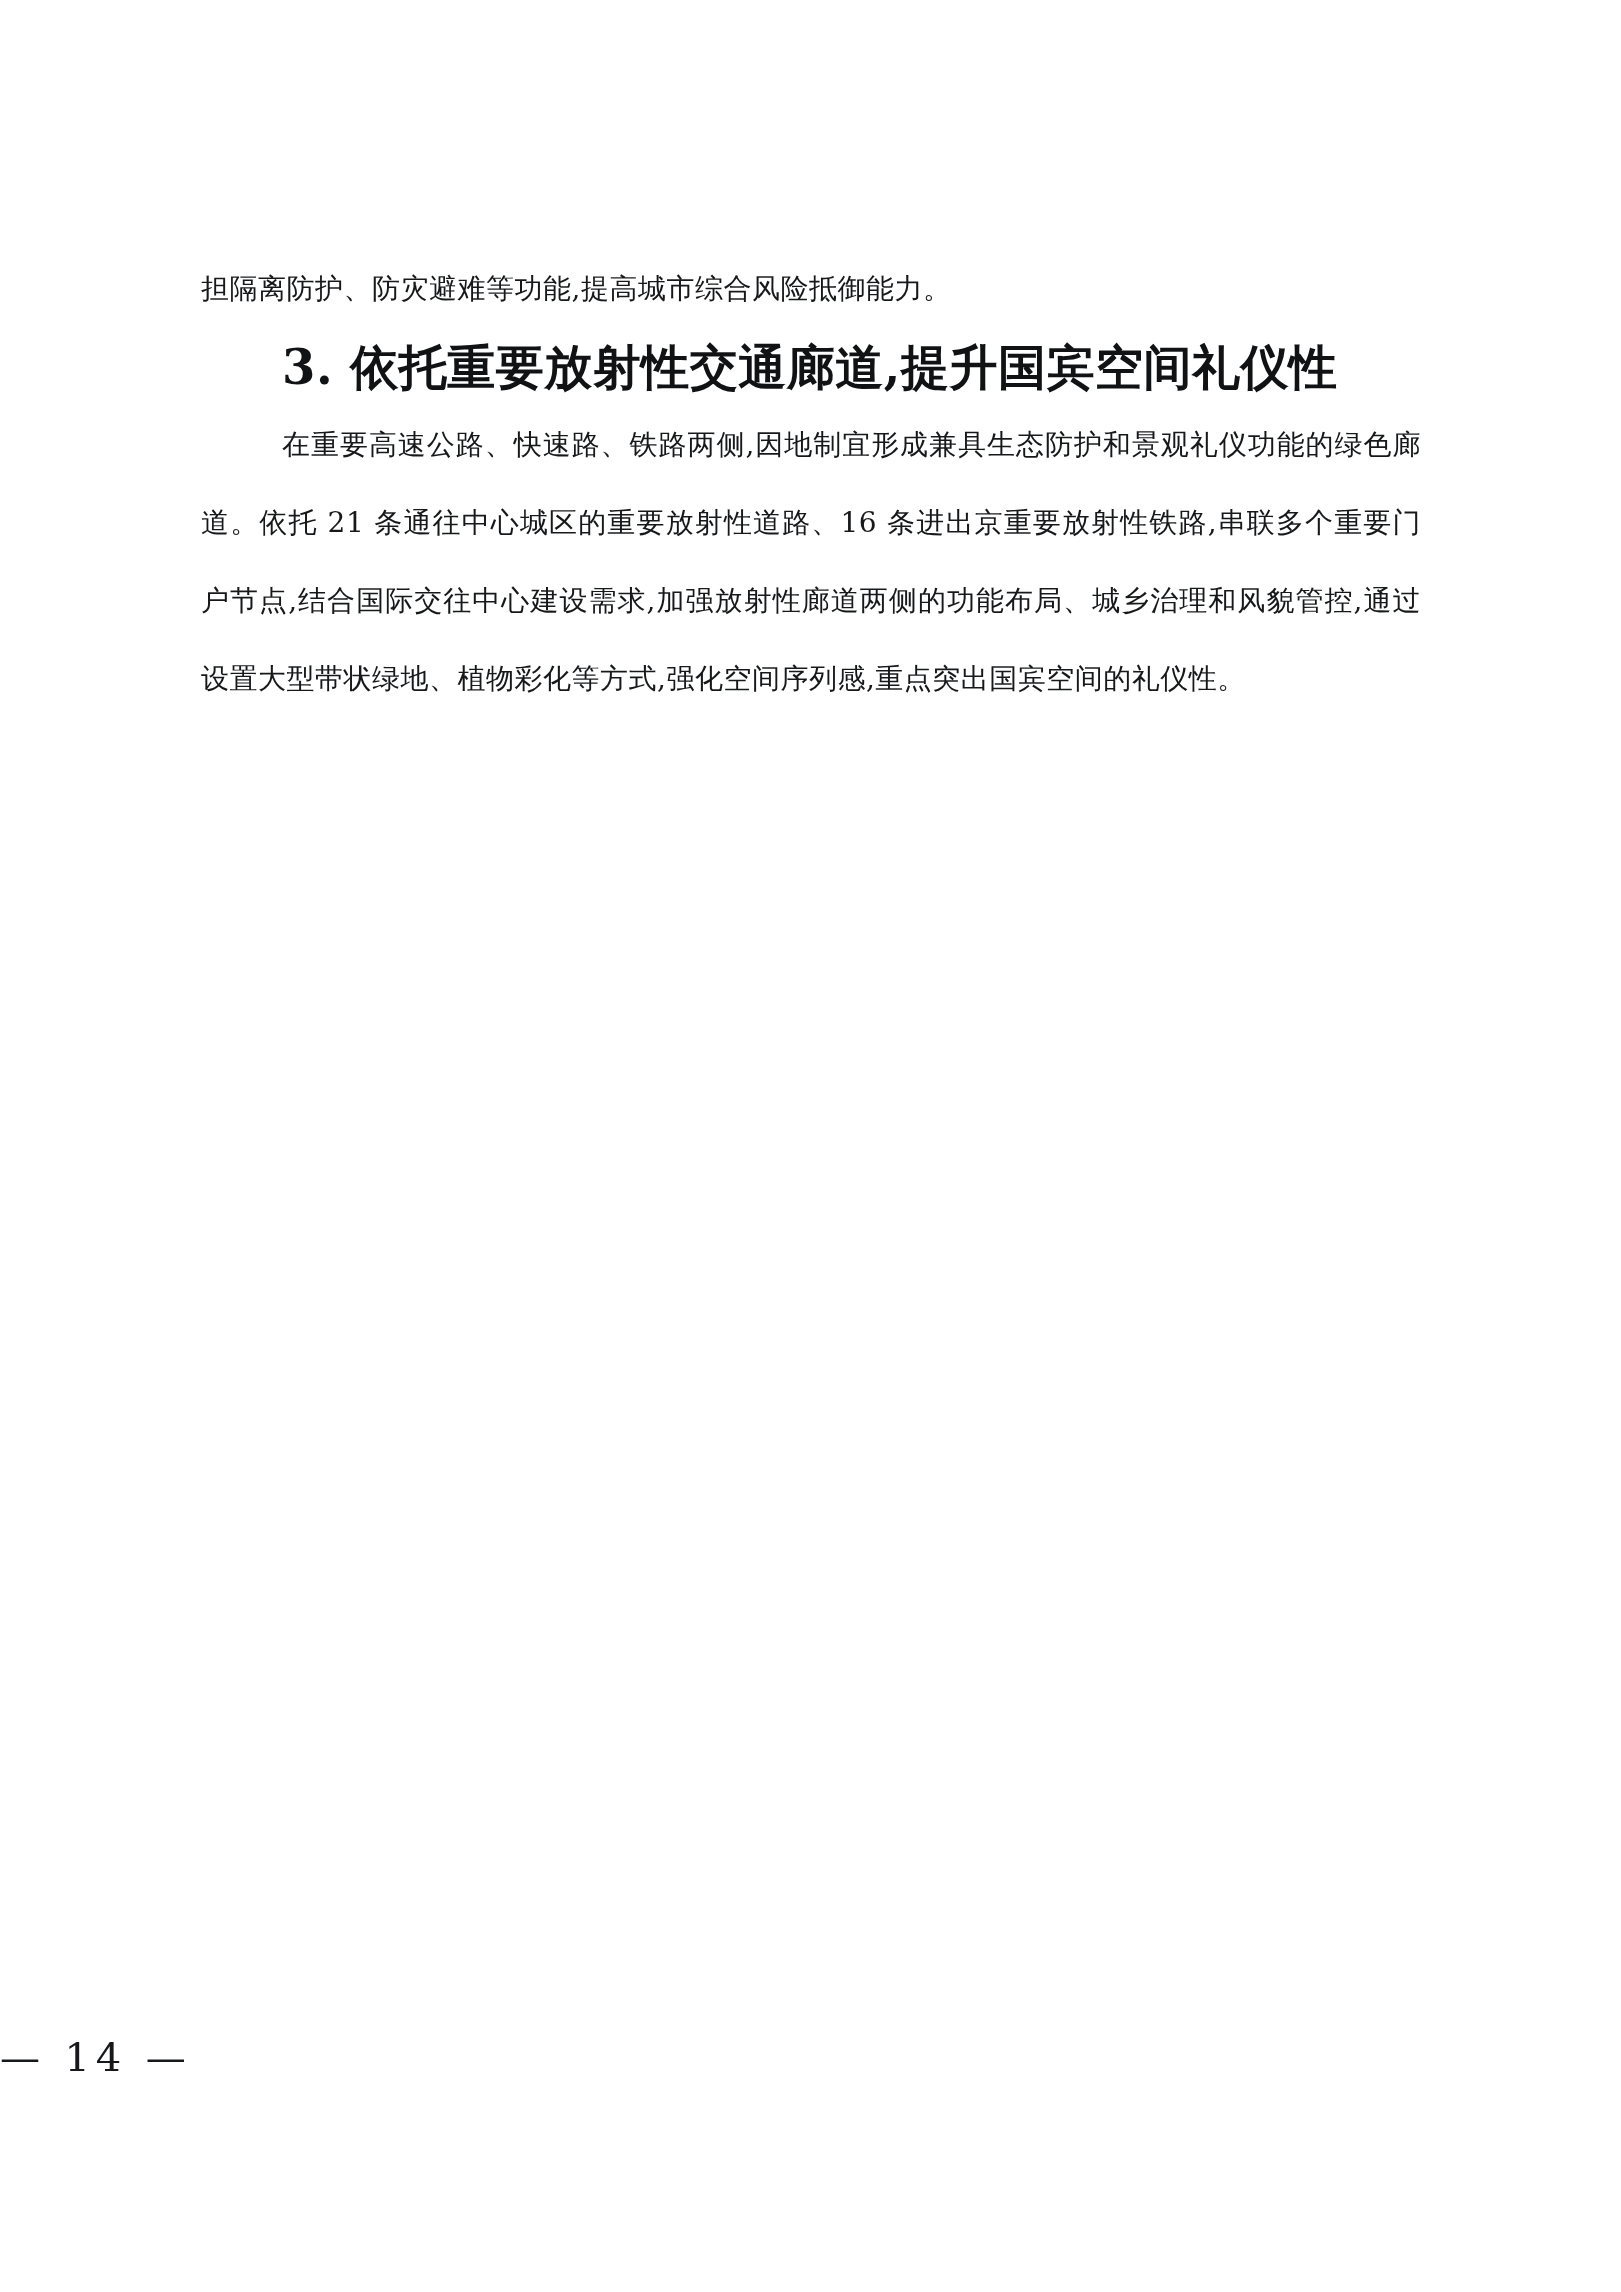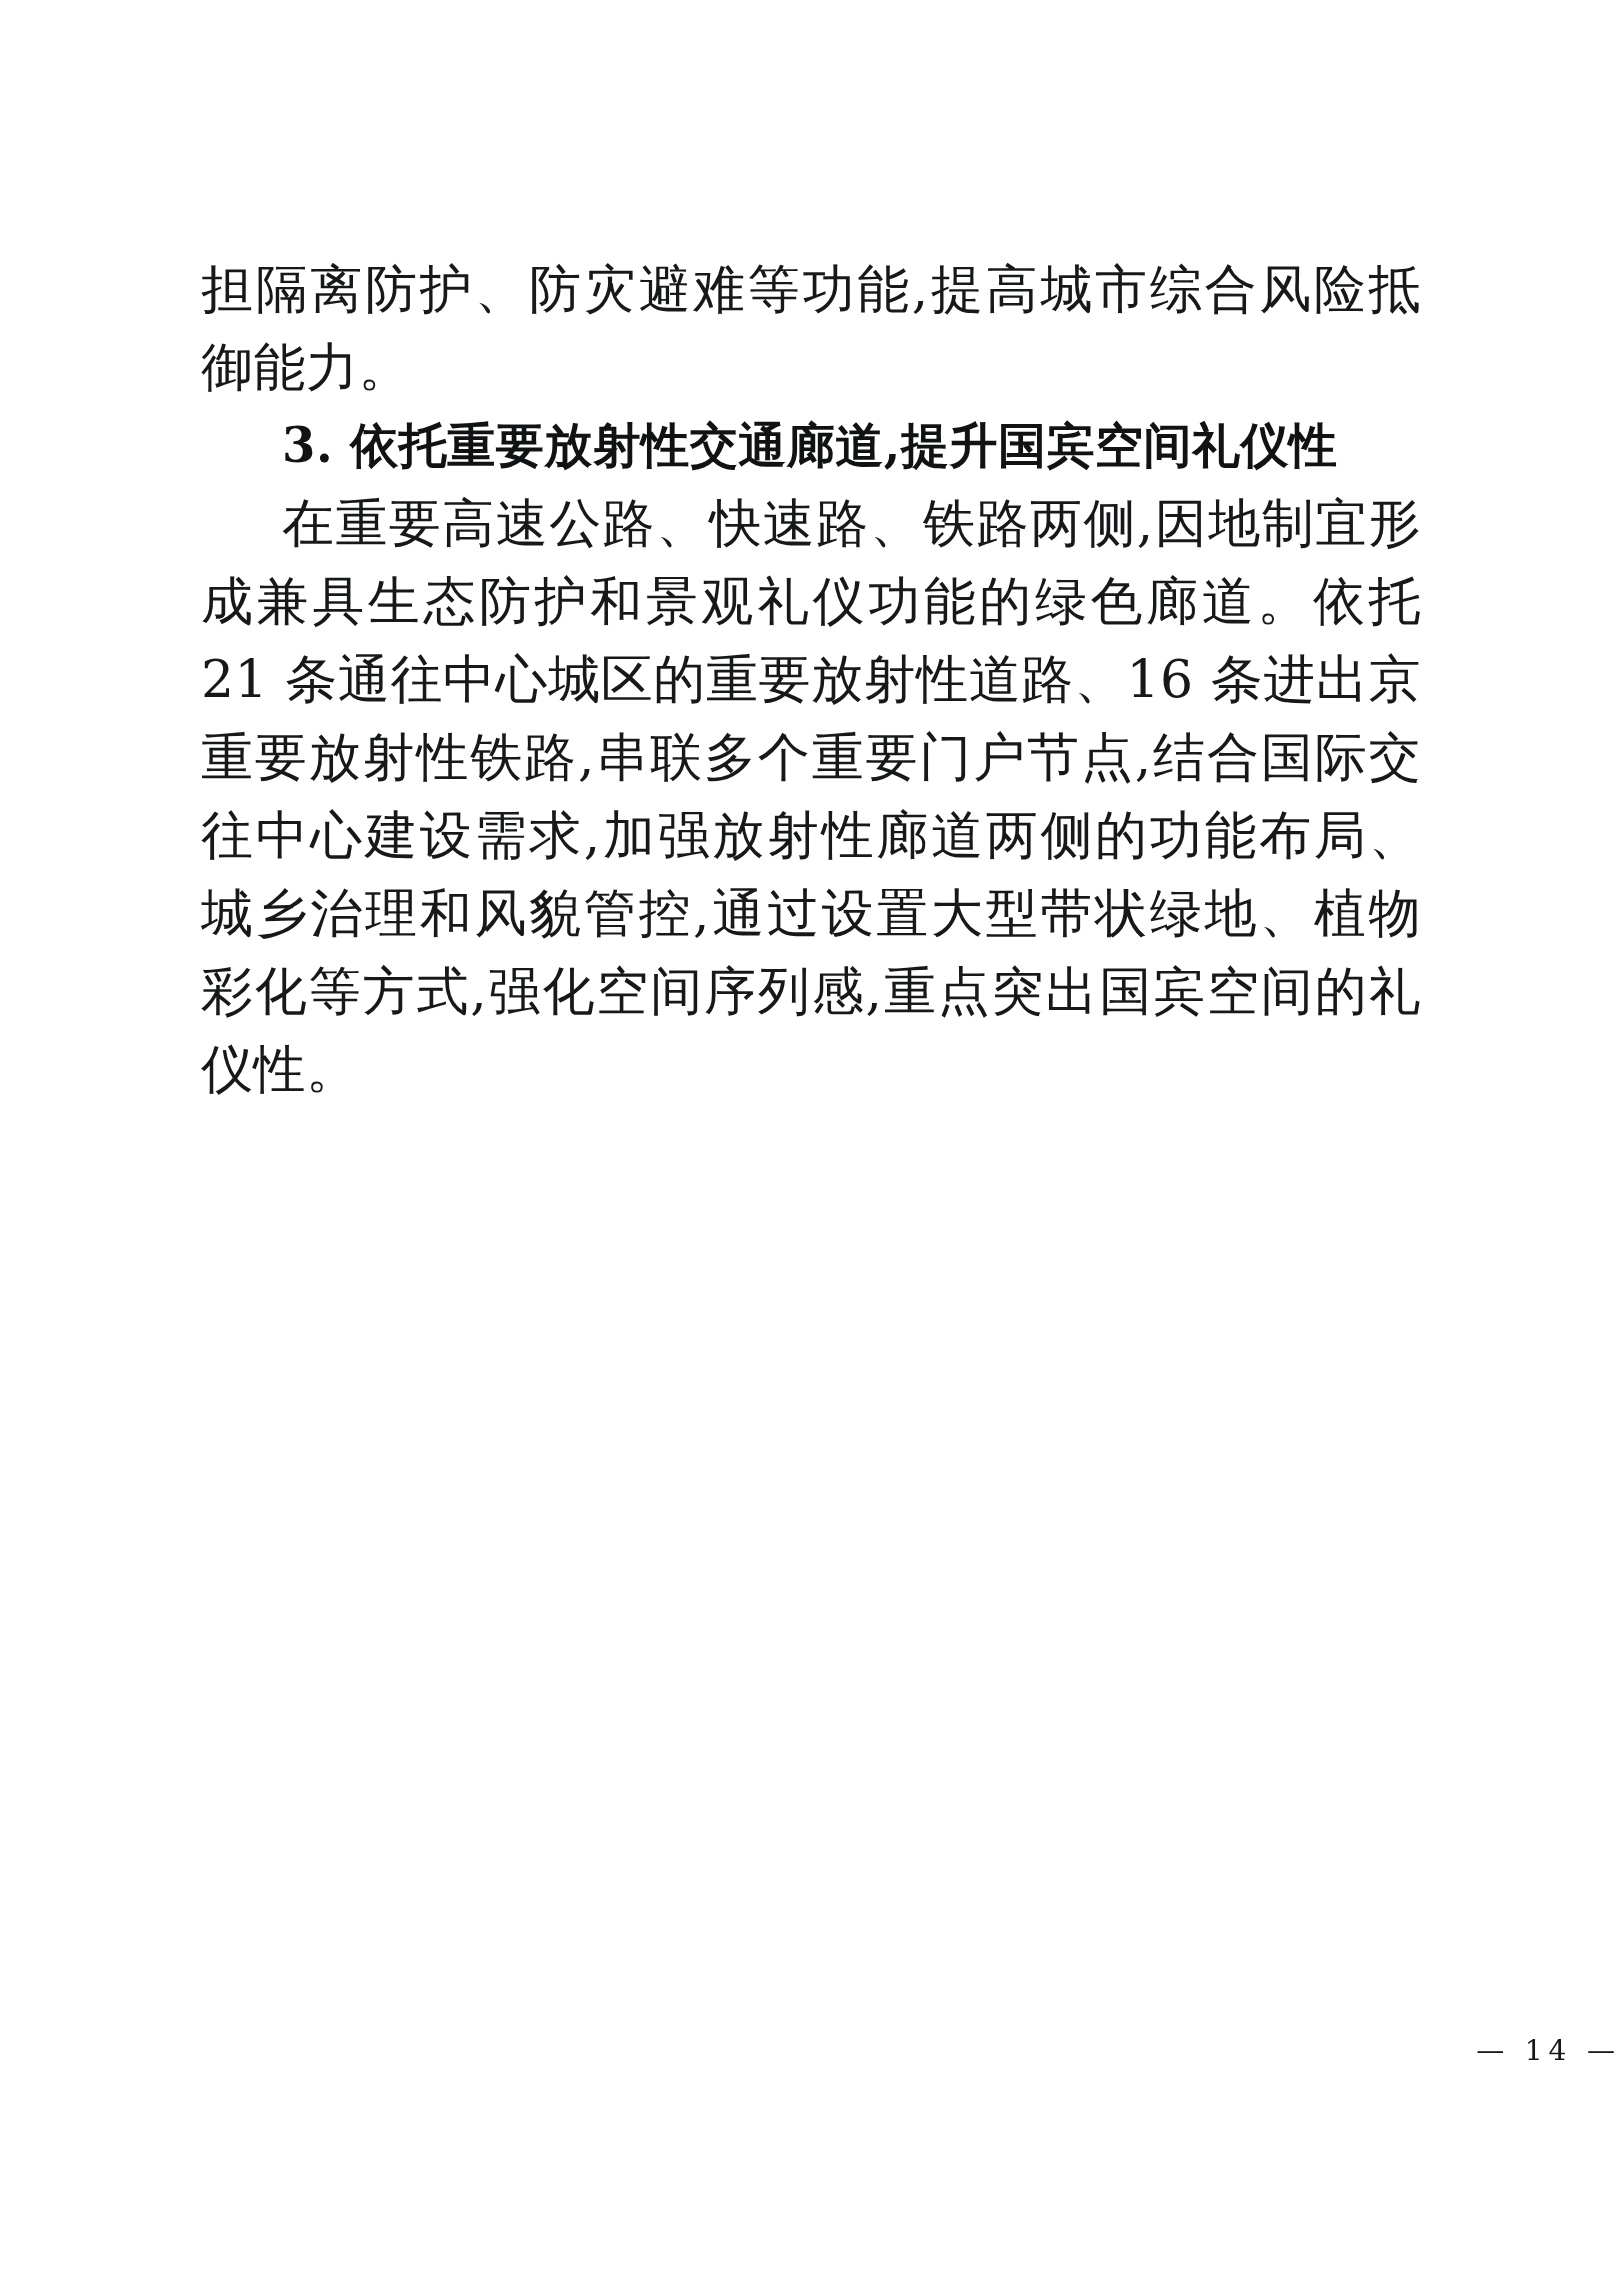--- a/index.html
+++ b/index.html
@@ -23,21 +23,21 @@
     height: 2293px;
     background: #ffffff;
   }
   .content {
     position: absolute;
     left: 201px;
     top: 250px;
     width: 1220px;
   }
   .para {
-    font-size: 52px;
+    font-size: 28px;
     line-height: 78px;
     letter-spacing: 0.5px;
     text-align: justify;
     text-justify: inter-ideograph;
     margin: 0;
     font-family: "DejaVu Serif", "Liberation Serif", serif;
     color: #16181a;
   }
   .indent {
     text-indent: 81px;
@@ -50,22 +50,22 @@
     font-weight: bold;
     font-family: "DejaVu Serif", "Liberation Serif", serif;
     color: #101214;
     letter-spacing: 0.5px;
   }
   .pagenum {
     position: absolute;
     left: 0;
     top: 2034px;
     width: 1621px;
-    text-align: right;
-    font-size: 28px;
+    text-align: left;
+    font-size: 40px;
     font-family: "DejaVu Serif", "Liberation Serif", serif;
     color: #16181a;
     letter-spacing: 5.9px;
   }
 </style>
 </head>
 <body>
 
 <div class="page">
   <div class="content">

